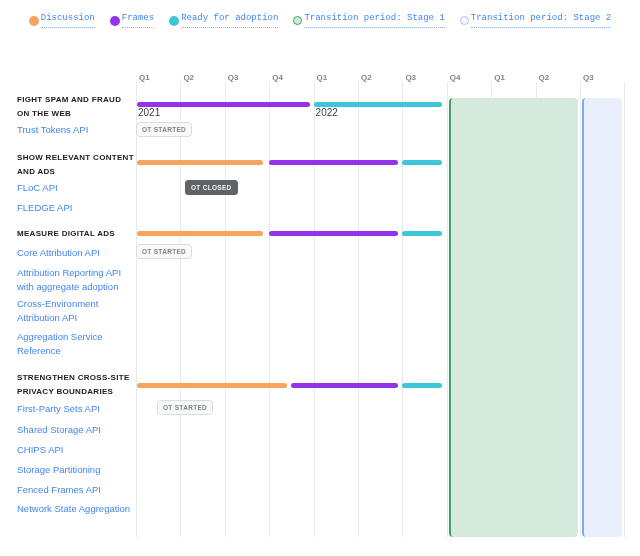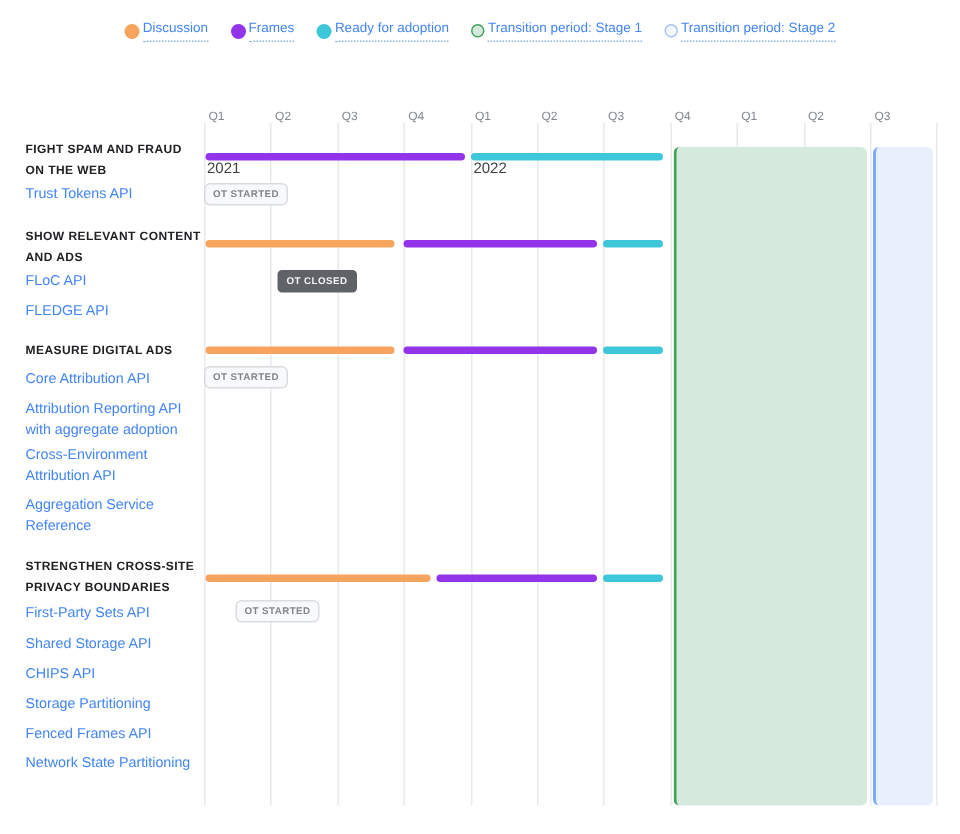--- a/index.html
+++ b/index.html
@@ -7,21 +7,21 @@
   body {
     width:640px; height:556px; position:relative; overflow:hidden;
     font-family:"Liberation Sans", sans-serif;
   }
 
   
   .legend {
     position:absolute; top:13px; left:0; width:640px;
     display:flex; justify-content:center; align-items:flex-start; gap:15px;
   }
-  .legend-item { display:flex; align-items:center; gap:2px; }
+  .legend-item { display:flex; align-items:center; gap:2px;font-family:Liberation Mono, monospace; }
   .swatch { width:10px; height:10px; border-radius:50%; flex:0 0 auto; }
   .swatch.discussion { background:var(--c-discussion); }
   .swatch.testing    { background:var(--c-testing); }
   .swatch.ready      { background:var(--c-ready); }
   .swatch.stage1     { background:var(--c-stage1_fill); border:1.5px solid var(--c-stage1_border); width:9px; height:9px; }
   .swatch.stage2     { background:#F4F8FE; border:1.5px solid #A3C3F7; width:9px; height:9px; }
   .legend-label {
     font-size:9px; color:var(--c-link_blue); line-height:11px;
     padding-bottom:3px; border-bottom:1px dotted #8FB2F0; cursor:default;
   }
@@ -33,21 +33,21 @@
     letter-spacing:.3px; line-height:14px;
   }
   .api-link {
     font-size:9.5px; color:var(--c-link_blue); line-height:14px; cursor:pointer;
   }
 
   
   #chart-canvas { position:absolute; inset:0; }
   .gridline { position:absolute; width:1px; background:#E8EAED; }
   .year-label { position:absolute; font-size:10px; color:#3C4043; white-space:nowrap;margin-top:48px; }
-  .quarter-label { position:absolute; font-size:8px; color:#80868B; white-space:nowrap; }
+  .quarter-label { position:absolute; font-size:8px; color:#80868B; white-space:nowrap;font-weight:bold; }
   .region { position:absolute; border-radius:4px; }
   .region.stage1 { background:var(--c-stage1_fill); border-left:2px solid var(--c-stage1_border); }
   .region.stage2 { background:var(--c-stage2_fill); border-left:2px solid var(--c-stage2_border); }
   .bar { position:absolute; height:5px; border-radius:2.5px; }
   .bar.discussion { background:var(--c-discussion); }
   .bar.testing    { background:var(--c-testing); }
   .bar.ready      { background:var(--c-ready); }
 
   
   .badge {
@@ -137,18 +137,18 @@
 <div class="side-label api-link" style="top:266px">Attribution Reporting API with aggregate adoption</div>
 <div class="side-label api-link" style="top:297px">Cross-Environment Attribution API</div>
 <div class="side-label api-link" style="top:330px">Aggregation Service Reference</div>
 
 <div class="side-label section-title" style="top:371px">STRENGTHEN CROSS-SITE PRIVACY BOUNDARIES</div>
 <div class="side-label api-link" style="top:402px">First-Party Sets API</div>
 <div class="side-label api-link" style="top:423px">Shared Storage API</div>
 <div class="side-label api-link" style="top:443px">CHIPS API</div>
 <div class="side-label api-link" style="top:463px">Storage Partitioning</div>
 <div class="side-label api-link" style="top:483px">Fenced Frames API</div>
-<div class="side-label api-link" style="top:502px">Network State Partitioning</div>
+<div class="side-label api-link" style="top:502px">Network State Aggregation</div>
 
 <div class="badge light" style="left:136px; top:122px">OT STARTED</div>
 <div class="badge dark" style="left:185px; top:180px">OT CLOSED</div>
 <div class="badge light" style="left:136px; top:244px">OT STARTED</div>
 <div class="badge light" style="left:157px; top:400px">OT STARTED</div>
 
 </body></html>

